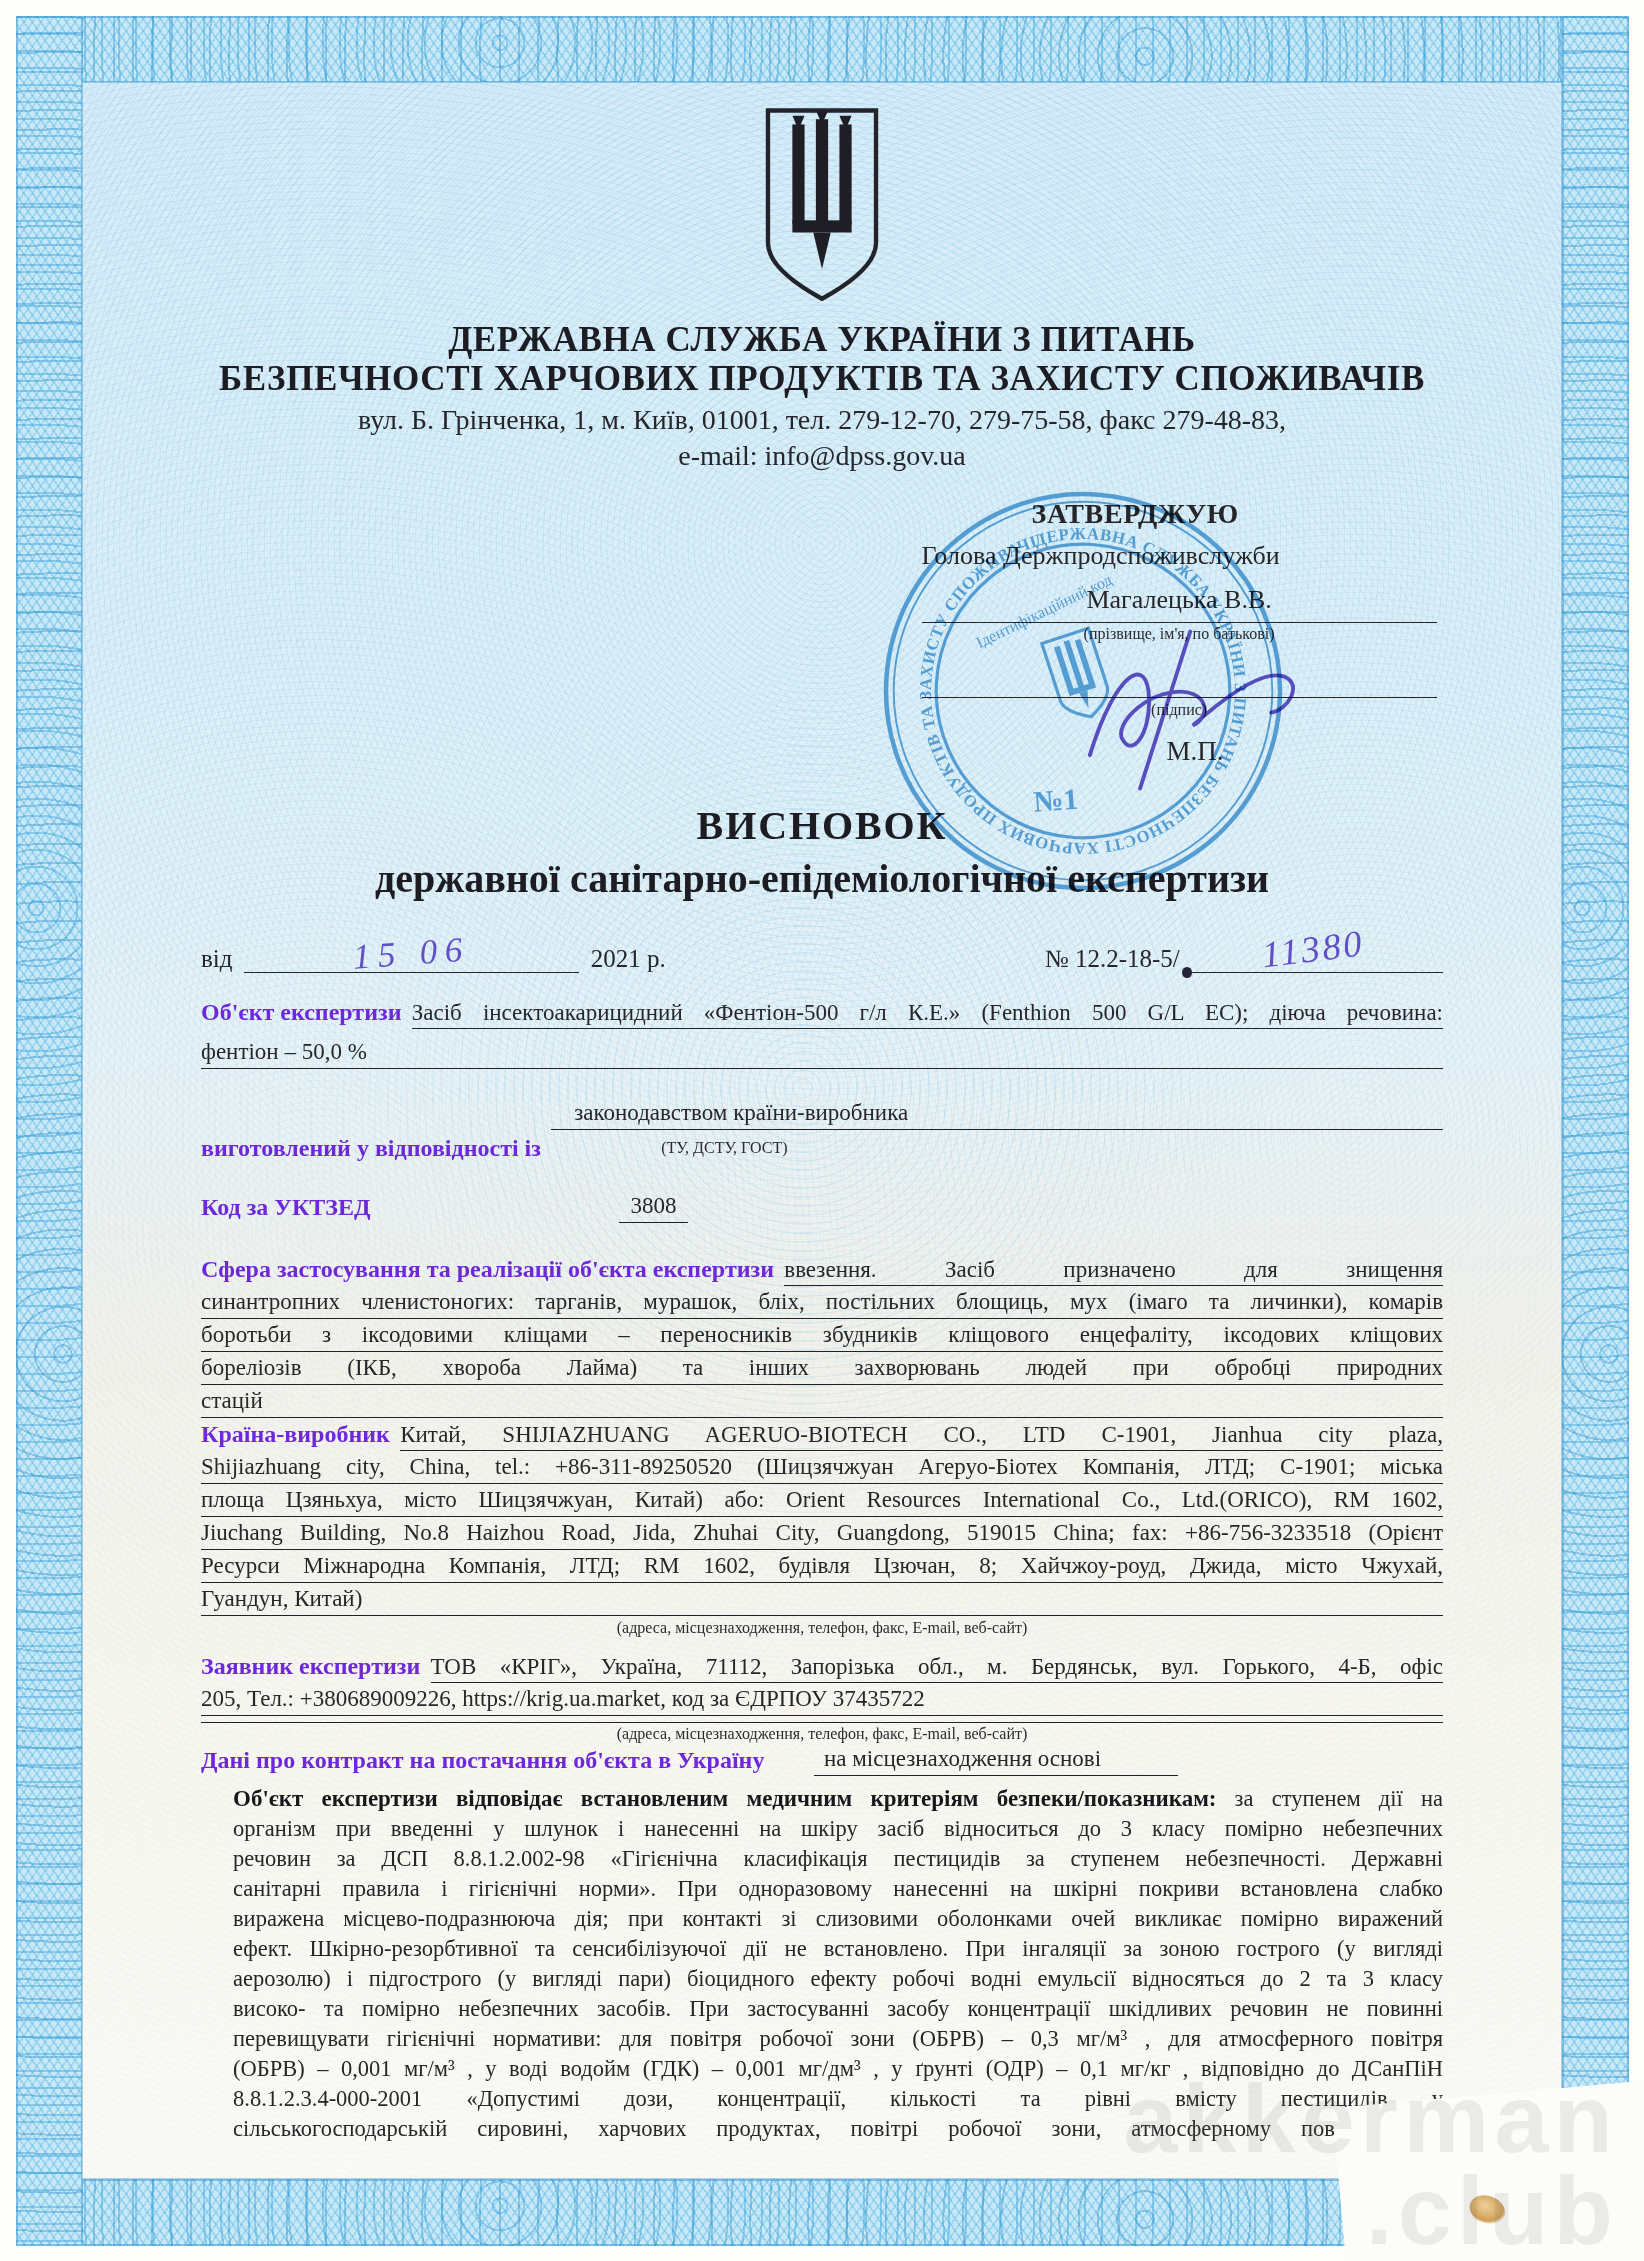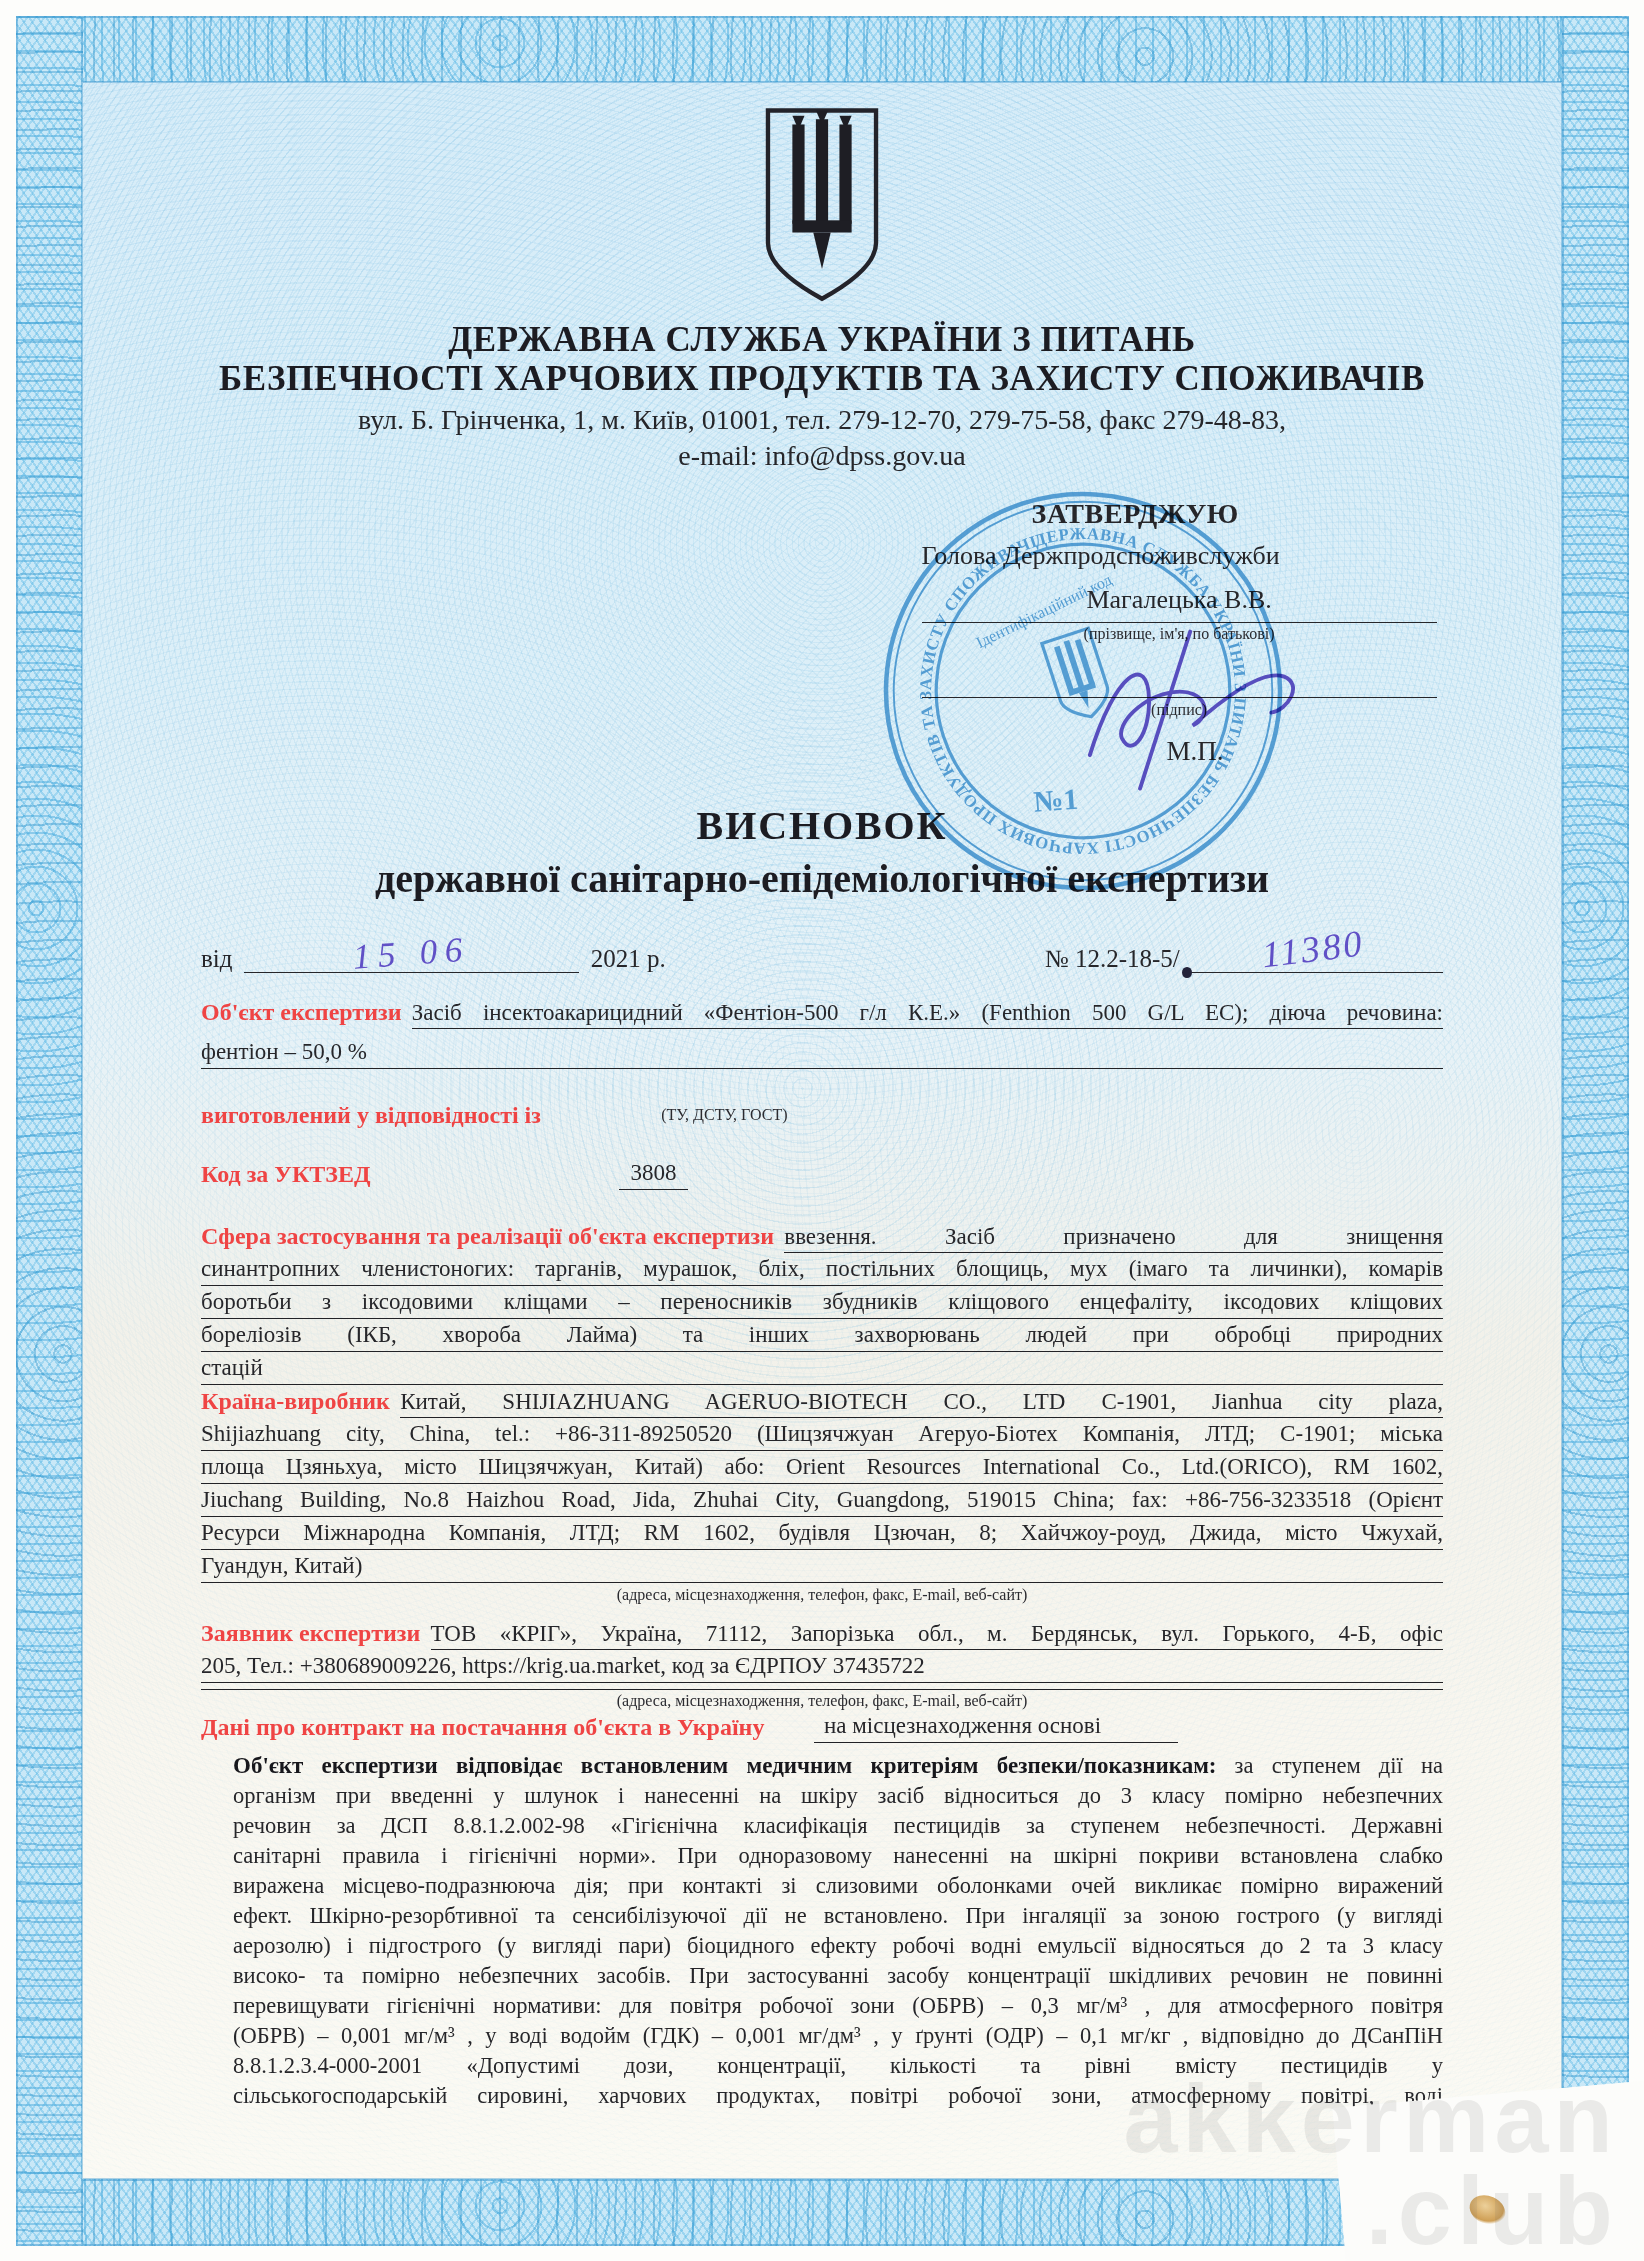--- a/index.html
+++ b/index.html
@@ -60,21 +60,21 @@
   .date-slot{width:335px;margin:0 11.6px;height:37px;}
   .no-slot{width:258px;margin-left:5.2px;height:37px;}
   .hand{font-style:italic;color:#6050c6;display:block;text-align:center;}
   .hand-date{font-size:35px;letter-spacing:7.7px;transform:rotate(-4deg) translateY(-1.3px);}
   .hand-no{font-size:37px;letter-spacing:2.6px;transform:rotate(-7deg) translateY(-7.7px);}
   .spacer{flex:1;}
   .ink-dot{position:absolute;left:-2.6px;bottom:-5.8px;width:9.7px;height:11px;border-radius:50%;background:#23233a;}
   
   .fline{display:flex;height:33px;line-height:33px;overflow:hidden;font-size:23px;}
   .pline{height:32px;line-height:32px;overflow:hidden;font-size:23px;border-bottom:1.9px solid #222226;}
-  .lbl{font-weight:bold;white-space:nowrap;padding-right:10.3px;font-size:24px;color:#ef4444;}
+  .lbl{font-weight:bold;white-space:nowrap;padding-right:10.3px;font-size:24px;color:#6d28d9;}
   .fill{flex:1;border-bottom:1.9px solid #222226;}
   .j{text-align:justify;text-align-last:justify;}
   .l{text-align:left;text-align-last:left;}
   .mt-lg{margin-top:30px;} .mt-md{margin-top:23px;} .mt-sm{margin-top:13px;}
   .made-row{display:flex;align-items:flex-end;margin-top:28px;font-size:24px;line-height:32px;}
   .made-wrap{flex:1;}
   .made-value{border-bottom:1.9px solid #222226;padding-left:23px;font-size:23px;}
   .code-row{display:flex;align-items:flex-end;margin-top:26px;font-size:24px;line-height:32px;}
   .code-value{border-bottom:1.9px solid #222226;margin-left:238px;padding:0 11.6px;font-weight:normal;font-size:23px;}
   .extra-rule{height:5.8px;border-bottom:1.9px solid #222226;}
@@ -187,20 +187,21 @@
 
     <div class="fline mt-md">
       <span class="lbl">Об'єкт експертизи</span>
       <span class="fill j">Засіб інсектоакарицидний «Фентіон-500 г/л К.Е.» (Fenthion 500 G/L EC); діюча речовина:</span>
     </div>
     <div class="pline l" style="margin-top:6.4px;">фентіон – 50,0 %</div>
 
     <div class="made-row">
       <span class="lbl">виготовлений у відповідності із</span>
       <span class="made-wrap">
+        <span class="made-value" style="display:block;">законодавством країни-виробника</span>
         <span class="small-hint" style="display:block;text-align:left;padding-left:110px;">(ТУ, ДСТУ, ГОСТ)</span>
       </span>
     </div>
 
     <div class="code-row">
       <span class="lbl">Код за УКТЗЕД</span>
       <span class="code-value">3808</span>
     </div>
 
     <div class="fline mt-lg">

